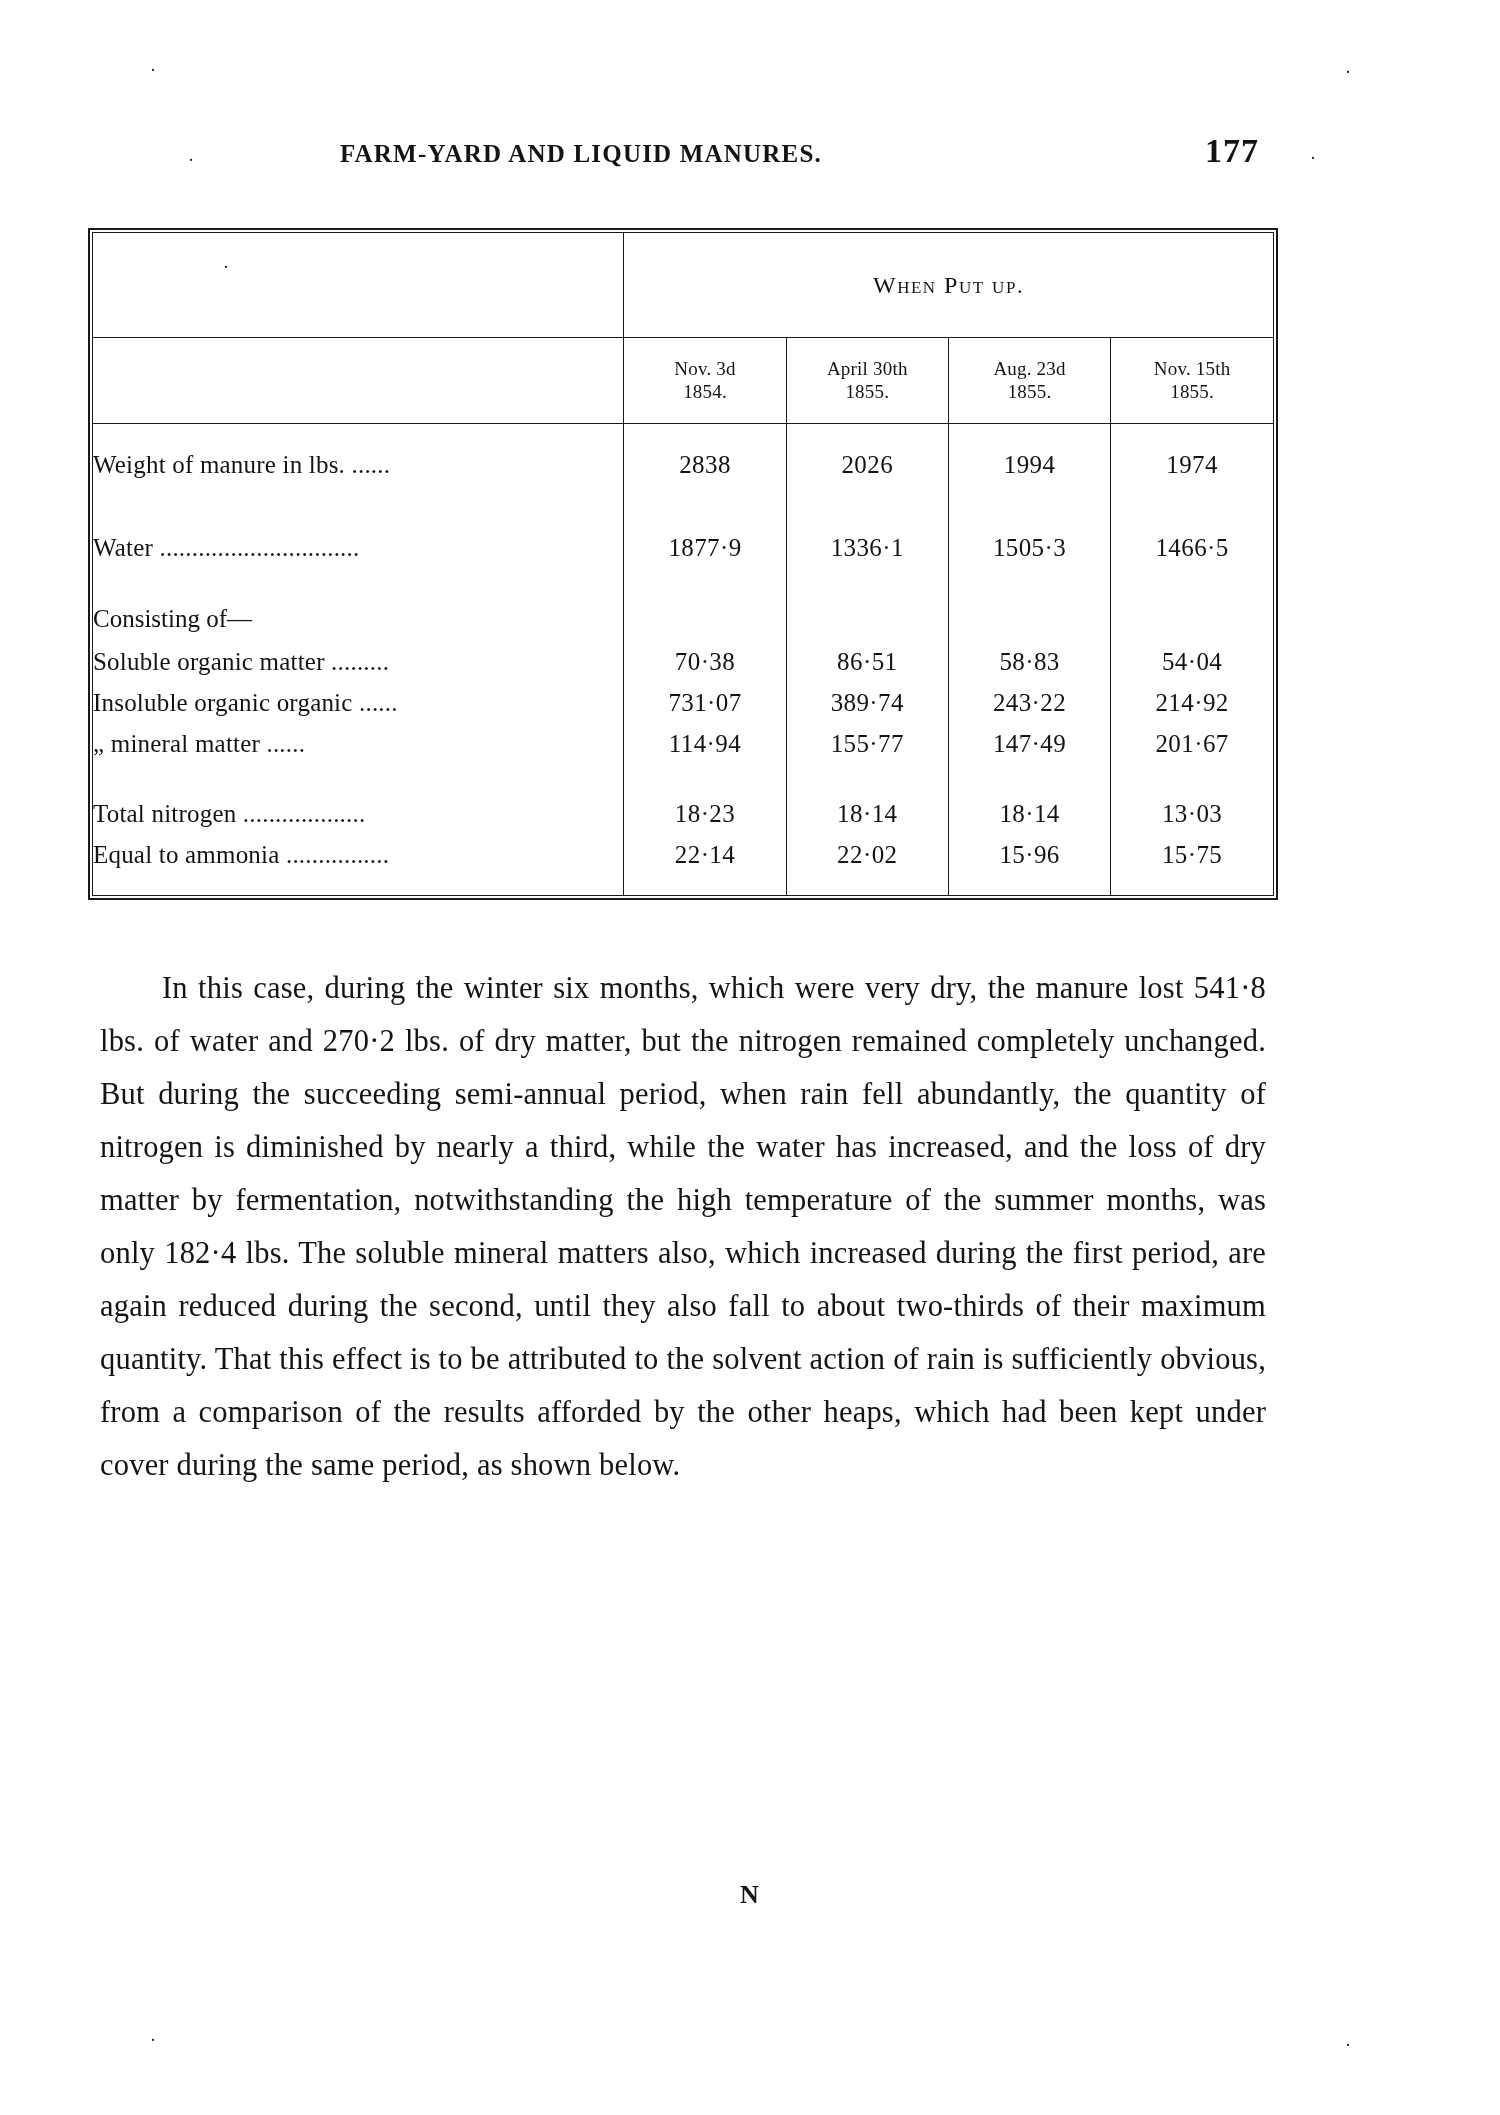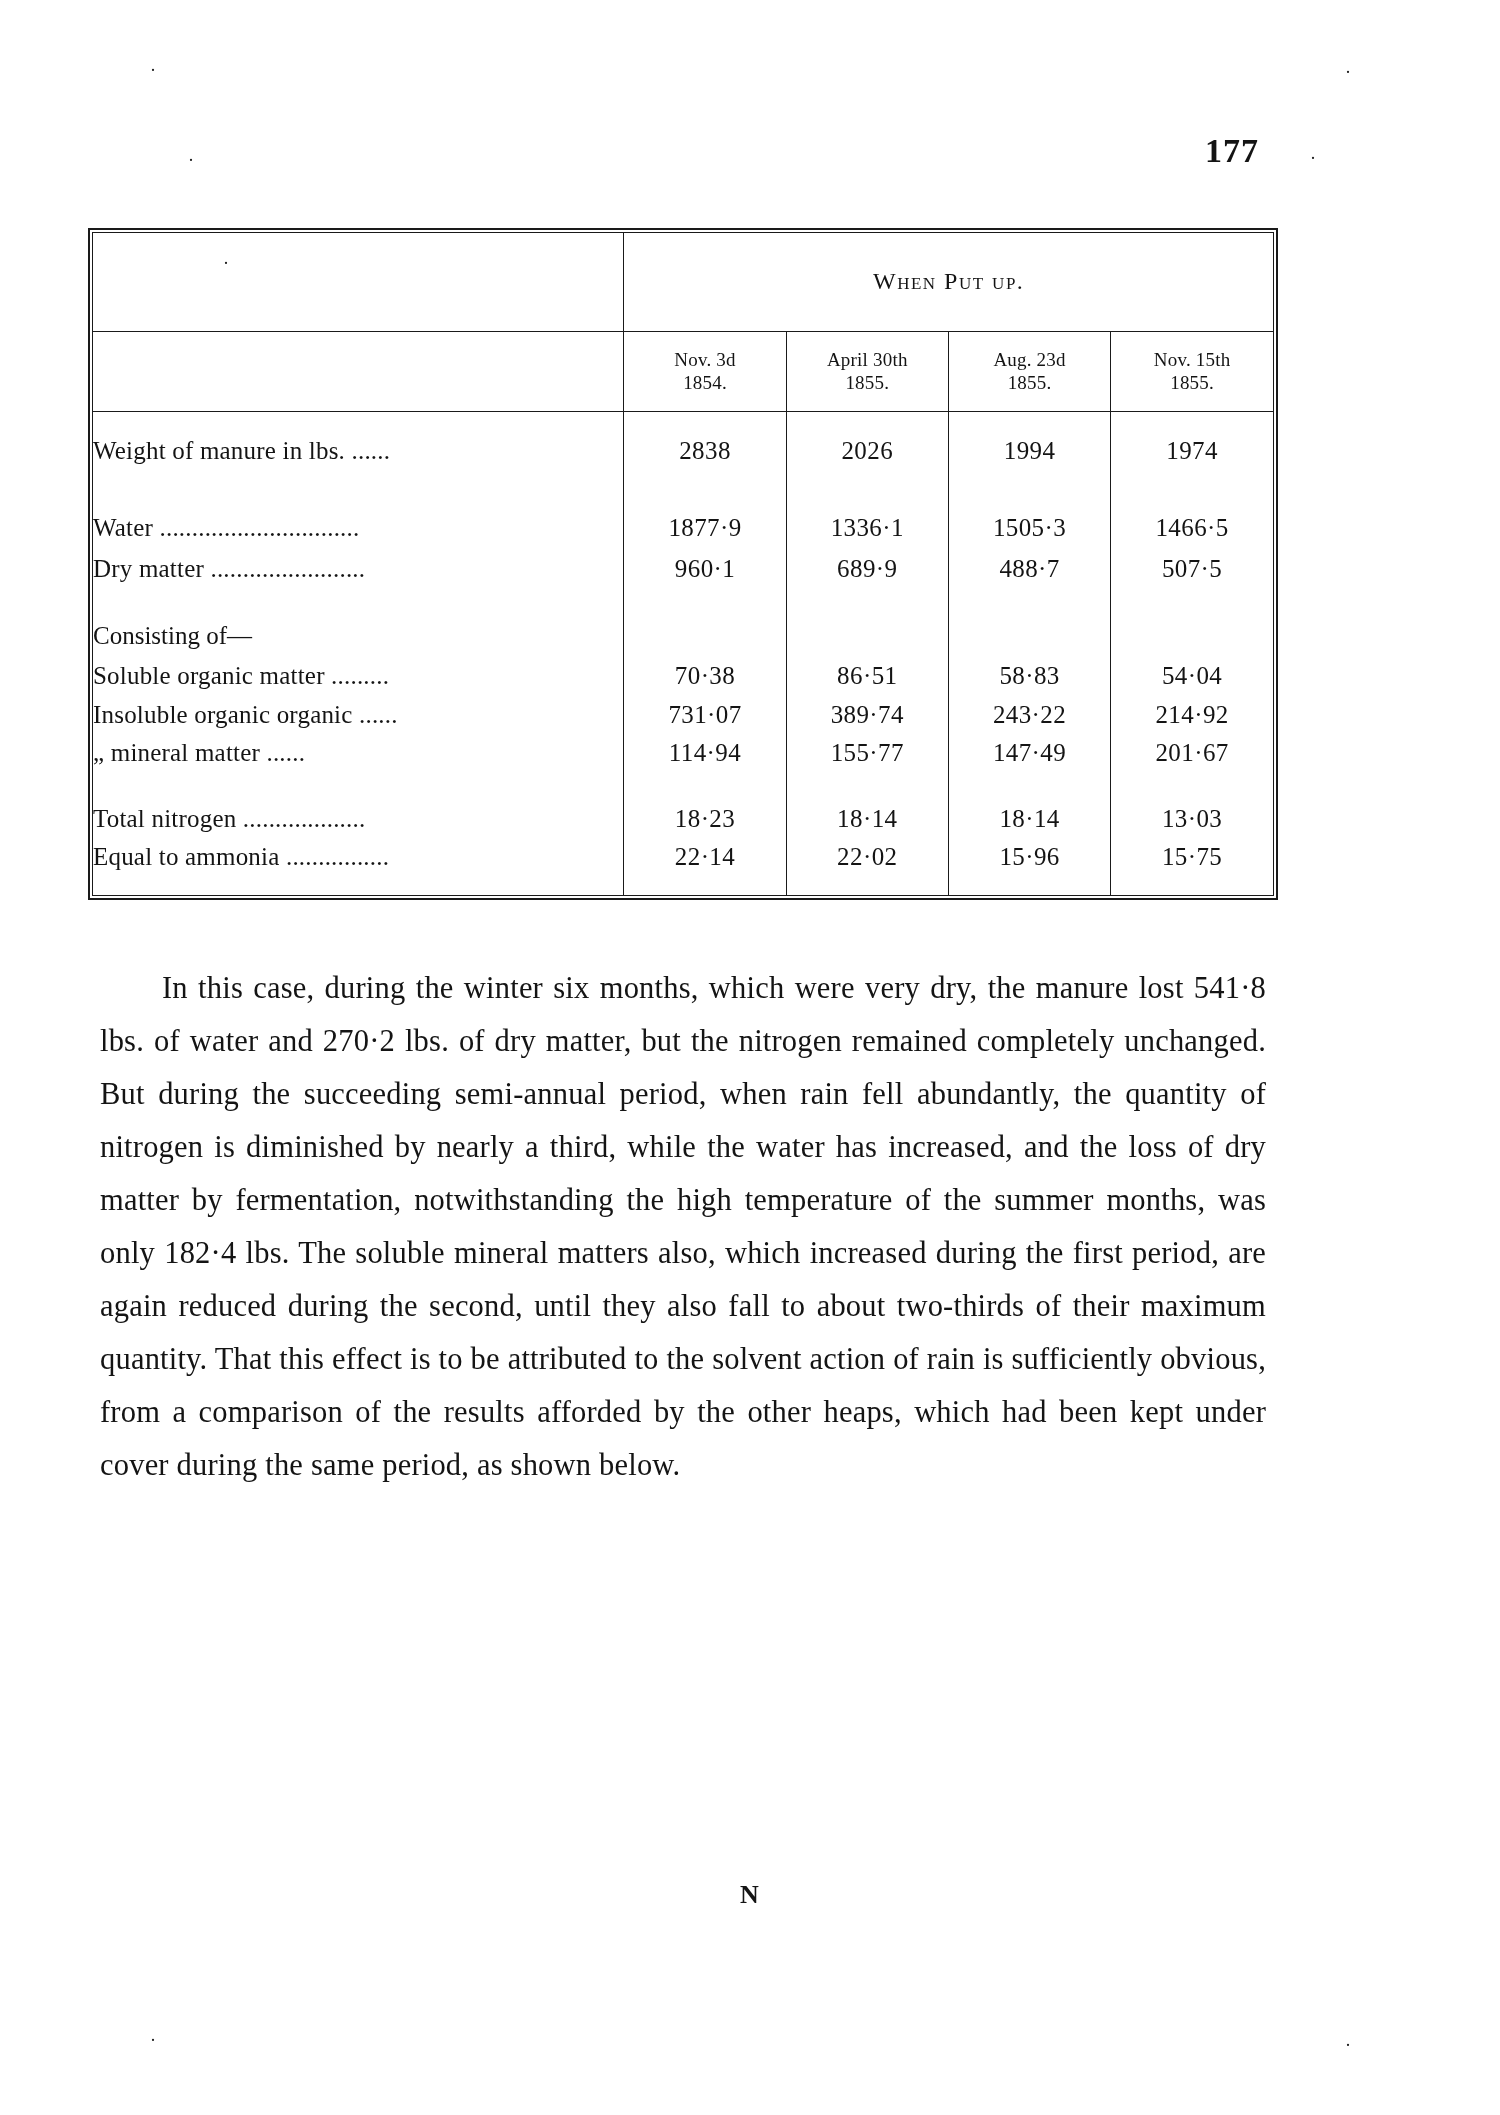--- a/index.html
+++ b/index.html
@@ -152,20 +152,21 @@
     letter-spacing: 1px;
   }
 </style>
 </head>
 <body>
 
 <div class="page">
 
   <div class="runhead">
     <span class="tick" style="left:88px; top:10px;">·</span>
+    <span class="runhead-title">FARM-YARD AND LIQUID MANURES.</span>
     <span class="runhead-page">177</span>
     <span class="tick" style="left:1210px; top:8px;">·</span>
   </div>
 
   <div class="table-wrap">
     <div class="table-inner">
       <table class="data">
         <colgroup>
           <col class="col-label">
           <col class="col-num">
@@ -216,27 +217,20 @@
             <td class="vline"></td>
           </tr>
 
           <tr class="r-water">
             <td class="rowlabel">Water ...............................</td>
             <td class="vline num">1877·9</td>
             <td class="vline num">1336·1</td>
             <td class="vline num">1505·3</td>
             <td class="vline num">1466·5</td>
           </tr>
-          <tr class="r-dry">
-            <td class="rowlabel">Dry matter ........................</td>
-            <td class="vline num">960·1</td>
-            <td class="vline num">689·9</td>
-            <td class="vline num">488·7</td>
-            <td class="vline num">507·5</td>
-          </tr>
 
           <tr class="spacer-sm">
             <td></td>
             <td class="vline"></td>
             <td class="vline"></td>
             <td class="vline"></td>
             <td class="vline"></td>
           </tr>
 
           <tr>

